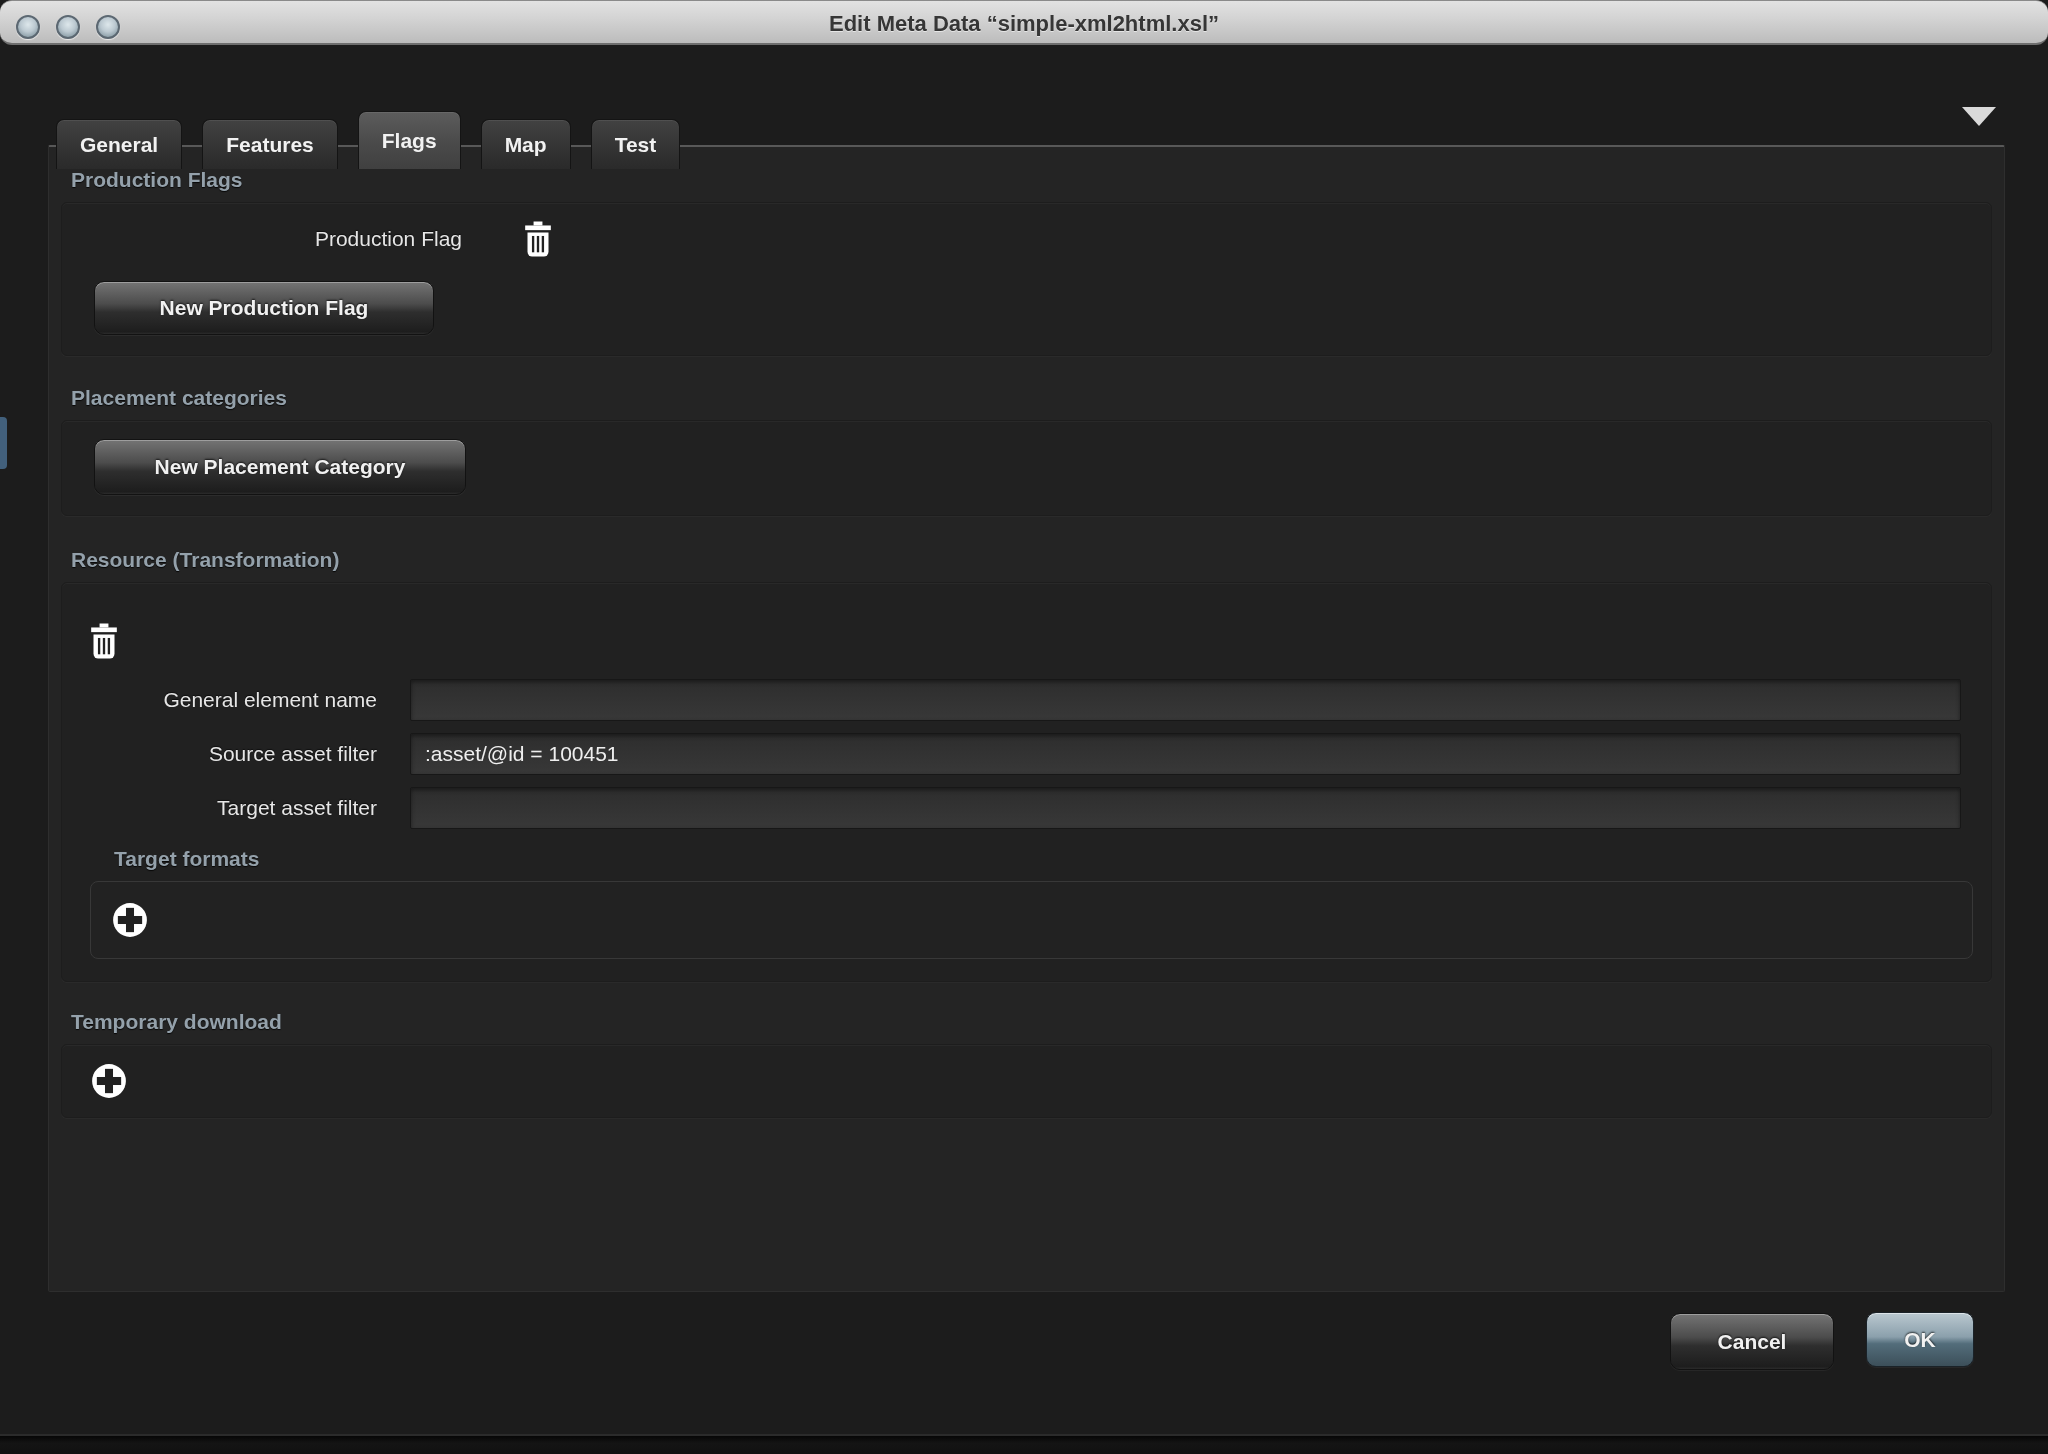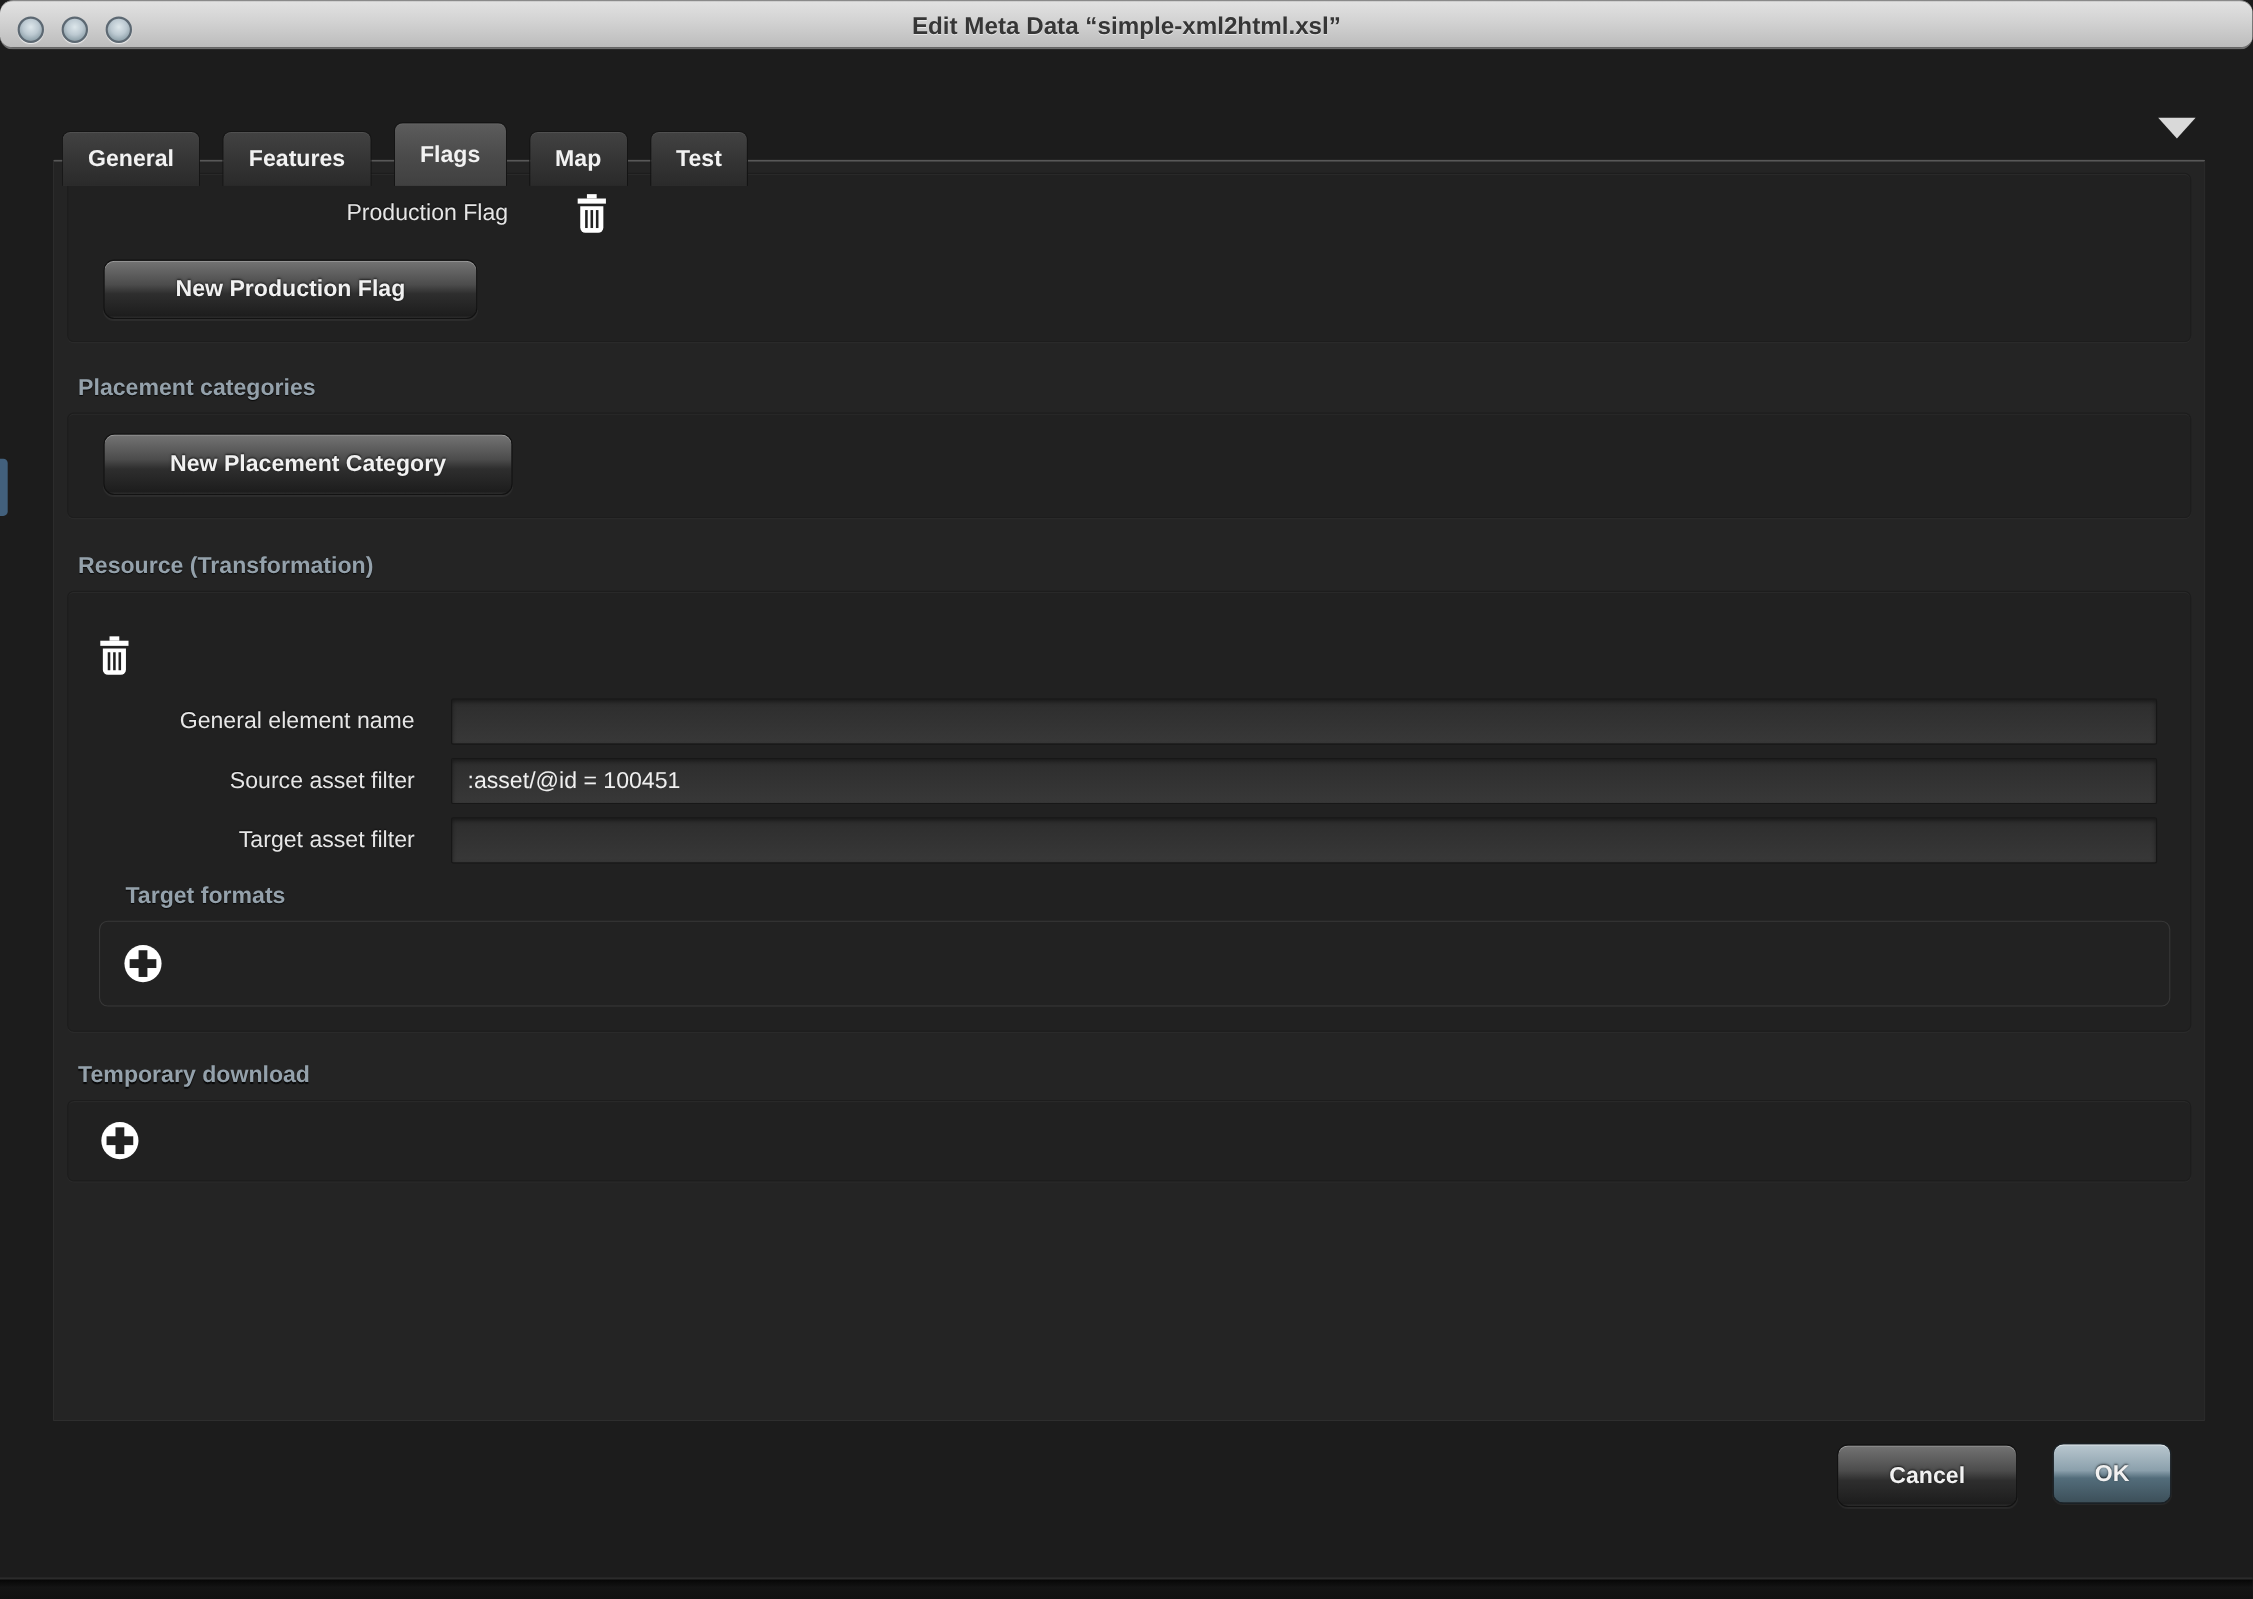--- a/index.html
+++ b/index.html
@@ -169,20 +169,21 @@
     <div class="tab">
         <span>Test</span>
       </div>
   </div>
   <div class="disclosure"></div>
 
   <div class="drawer-handle"></div>
 
   <div class="panel">
 
+    <div class="section-header sh-pf">Production Flags</div>
     <div class="group g1">
       <div class="form-row">
         <div class="flabel pf-label">Production Flag</div>
         <span class="icon-btn trash-combo">
           <svg width="28" height="36" viewBox="0 0 24 30">
             <rect x="8.2" y="0" width="7.6" height="3.4" fill="#ffffff"></rect>
             <rect x="1" y="3.4" width="22" height="4" fill="#ffffff"></rect>
             <path d="M3 9.4 h18 v16.6 a4 4 0 0 1 -4 4 h-10 a4 4 0 0 1 -4 -4 z" fill="#ffffff"></path>
             <rect x="6.8" y="12.4" width="2" height="14" fill="#212121"></rect>
             <rect x="11" y="12.4" width="2" height="14" fill="#212121"></rect>

